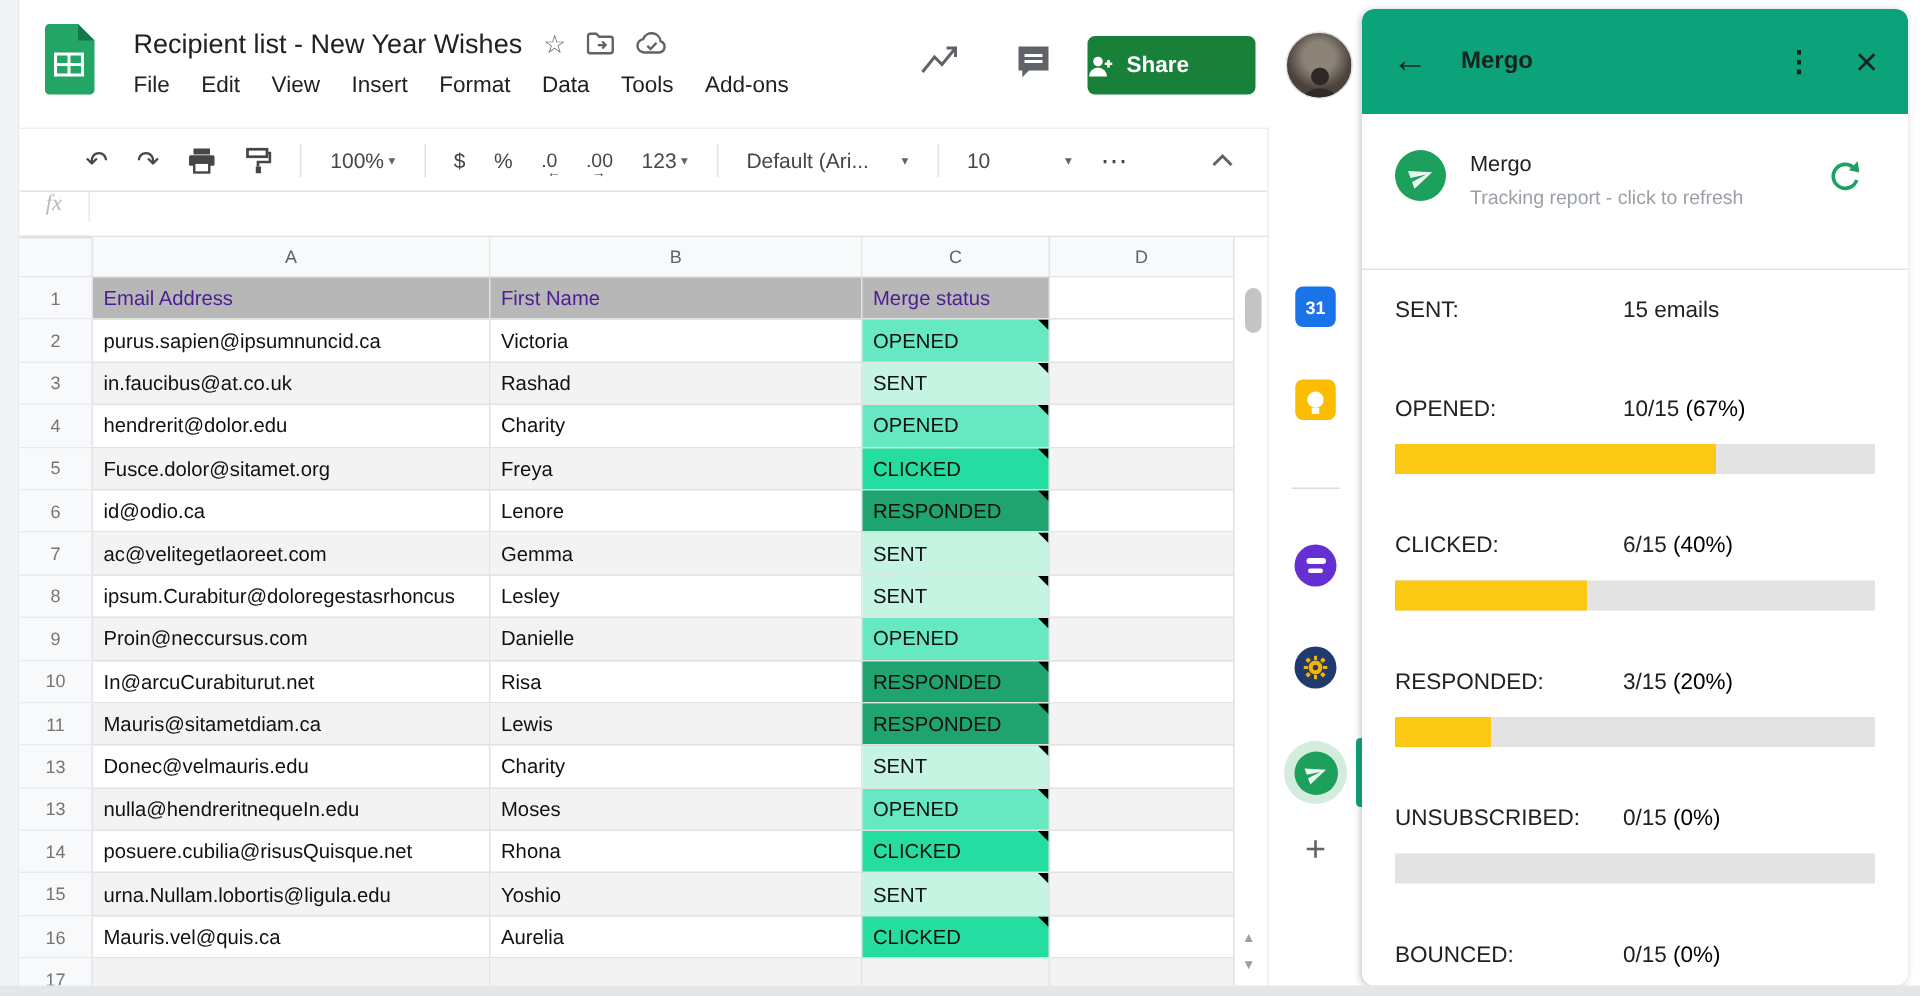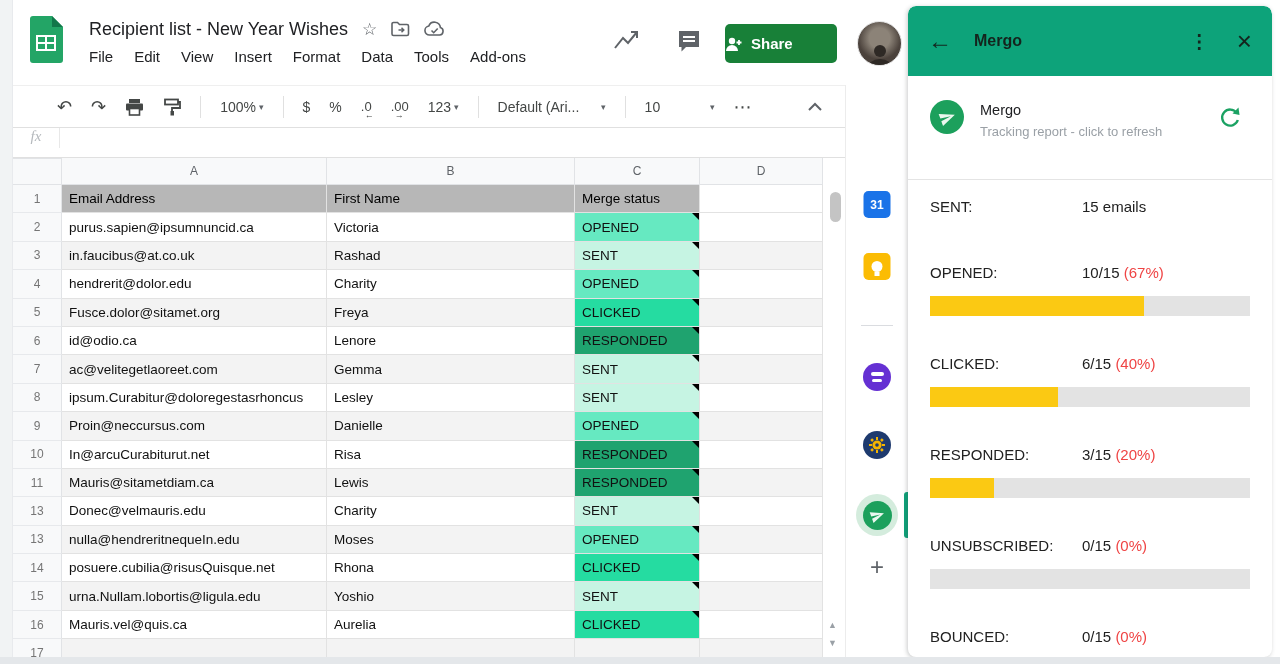--- a/index.html
+++ b/index.html
@@ -55,21 +55,21 @@
   .colhdr .corner { width:49px; background:#F8F9FA; border:1px solid #E1E3E6; border-left:none; }
   .colhdr .ch { background:#F8F9FA; border-bottom:1px solid #E1E3E6; border-right:1px solid #E1E3E6;
     color:#5F6368; font-size:12px; display:flex; align-items:center; justify-content:center; }
   .srow { display:flex; height:28.4px; }
   .rownum { width:49px; background:#F8F9FA; border-right:1px solid #E1E3E6; border-bottom:1px solid #E7E9EC;
     color:#757575; font-size:12px; display:flex; align-items:center; justify-content:center; }
   .cell { border-right:1px solid #E2E2E2; border-bottom:1px solid #E2E2E2; font-size:13.5px; color:#111;
     padding:0 7px; display:flex; align-items:center; white-space:nowrap; overflow:hidden; position:relative; }
   .w-a { width:265px; } .w-b { width:248px; } .w-c { width:125px; } .w-d { width:123px; border-right:1px solid #E2E2E2; }
   .band .cell { background:#F3F3F3; }
-  .hdrrow .cell { background:#B7B7B7; color:#000000; }
+  .hdrrow .cell { background:#B7B7B7; color:#4c1d95; }
   .hdrrow .cell.w-d { background:#fff; }
   .note { position:absolute; top:0; right:0; width:0; height:0;
     border-top:7px solid #000; border-left:7px solid transparent; }
   .vscroll-thumb { position:absolute; left:817px; top:34px; width:11px; height:30px; border-radius:6px; background:#C4C4C4; cursor:pointer; }
   .vscroll-btn { position:absolute; left:815px; font-size:9px; color:#9AA0A6; cursor:pointer; }
 
   
   .strip { position:absolute; left:845px; top:85px; width:63px; height:572px; background:#fff; border-left:1px solid #ECECEC; }
   .sicon { position:absolute; left:50%; transform:translateX(-50%); cursor:pointer; }
   .tile { width:27px; height:27px; border-radius:5px; display:flex; align-items:center; justify-content:center; }
@@ -99,21 +99,21 @@
   .pcard .appic { position:absolute; left:22px; top:24px; width:34px; height:34px; border-radius:50%;
     background:#1CA05C; display:flex; align-items:center; justify-content:center; }
   .pcard .t1 { position:absolute; left:72px; top:26px; font-size:14.5px; color:#202124; }
   .pcard .t2 { position:absolute; left:72px; top:48px; font-size:13px; color:#9AA0A6; }
   .refresh { position:absolute; right:30px; top:30px; cursor:pointer; }
   .stats { padding:18px 22px 0; }
   .stat { margin-bottom:39px; }
   .stat.nobar { margin-bottom:48px; }
   .statline { position:relative; height:18px; font-size:15px; color:#212121; }
   .statval { position:absolute; left:152px; top:0;text-align:center; }
-  .statpct { color:#ef4444; }
+  .statpct { color:#000000; }
   .bar { margin-top:14px; height:20px; background:#E3E3E3; }
   .barfill { height:100%; background:#FBC913; }
 
   .bottombar { position:absolute; left:0; top:657px; width:1280px; height:7px; background:#E4E7EA; z-index:50; }
   svg { display:block; }
 </style>
 </head>
 <body>
 
 <div class="app">

